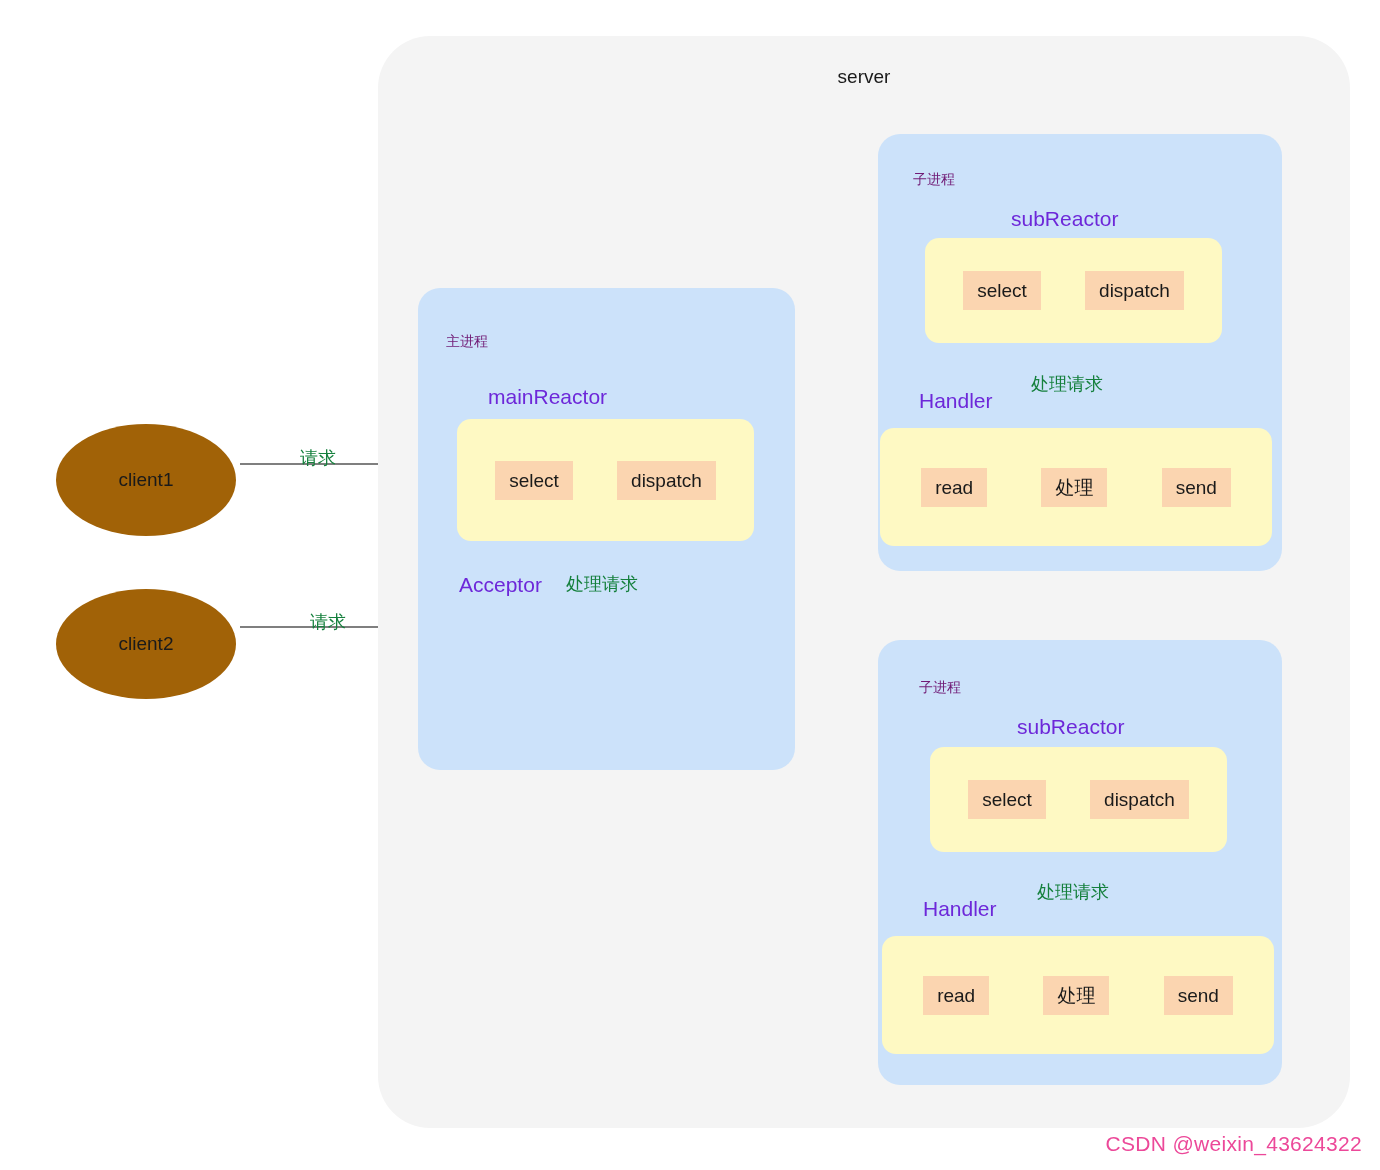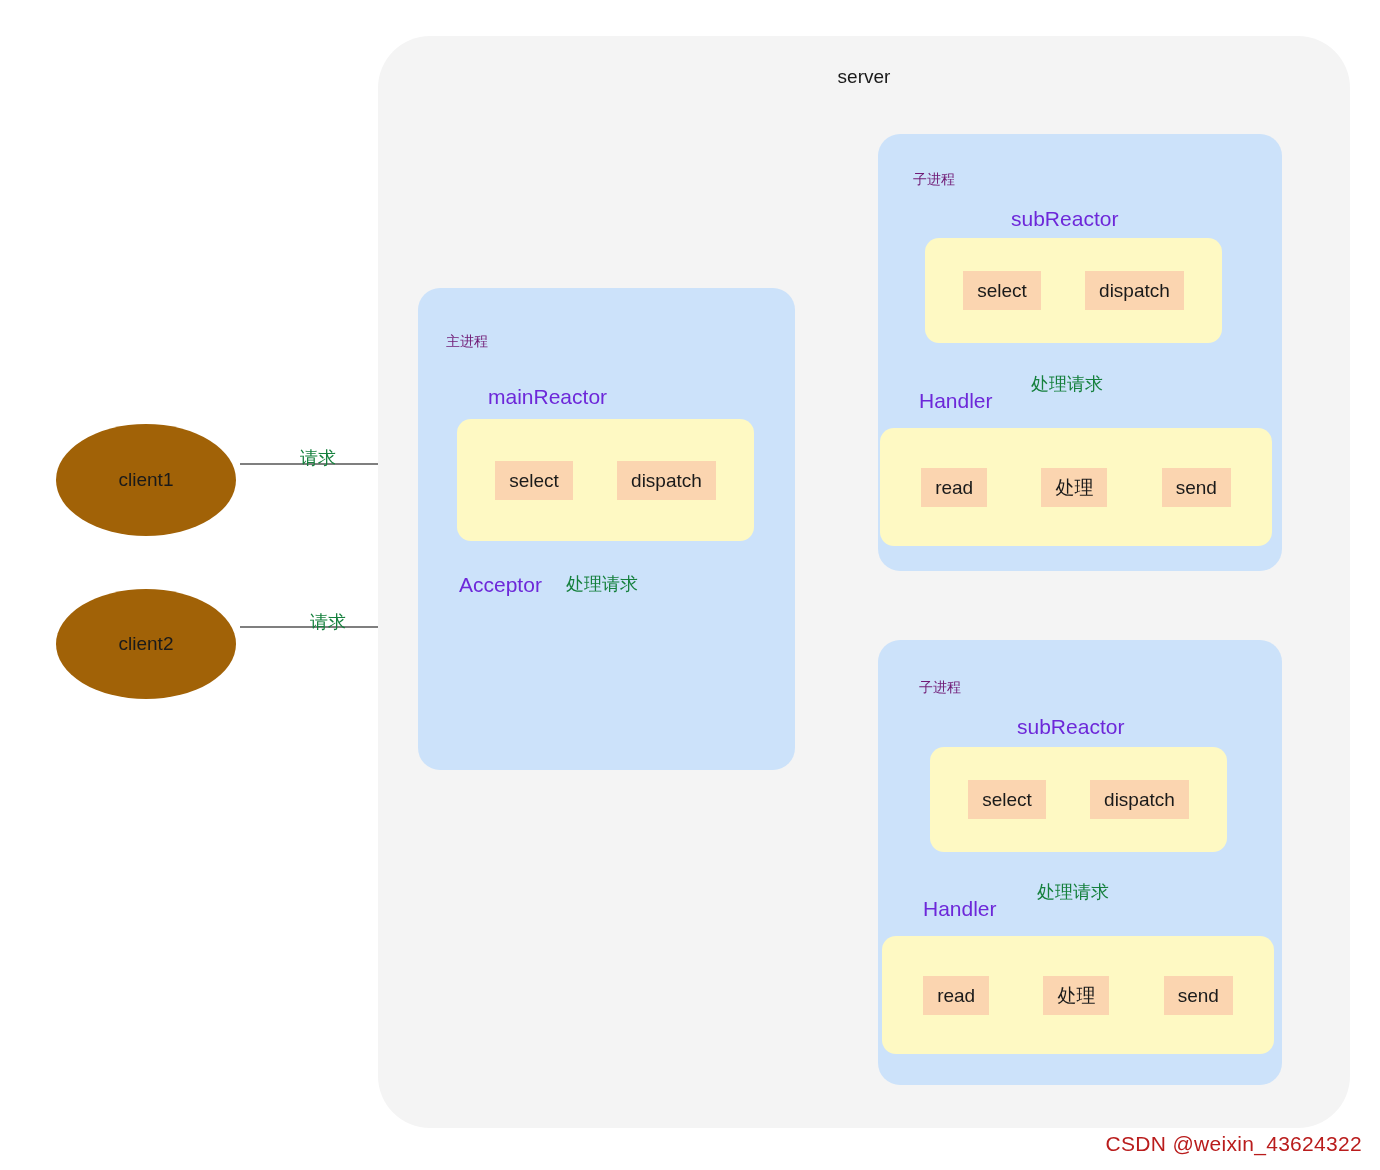--- a/index.html
+++ b/index.html
@@ -131,21 +131,21 @@
     white-space: nowrap;
     line-height: 22px;
   }
 
   
   .watermark {
     position: absolute;
     right: 18px;
     bottom: 14px;
     font-size: 21px;
-    color: #b91c1c;
+    color: #ec4899;
     white-space: nowrap;
     letter-spacing: 0.3px;
   }
 </style>
 </head>
 <body>
 
 <div id="canvas">
 
   <svg class="edges" viewBox="0 0 1380 1170" xmlns="http://www.w3.org/2000/svg">

